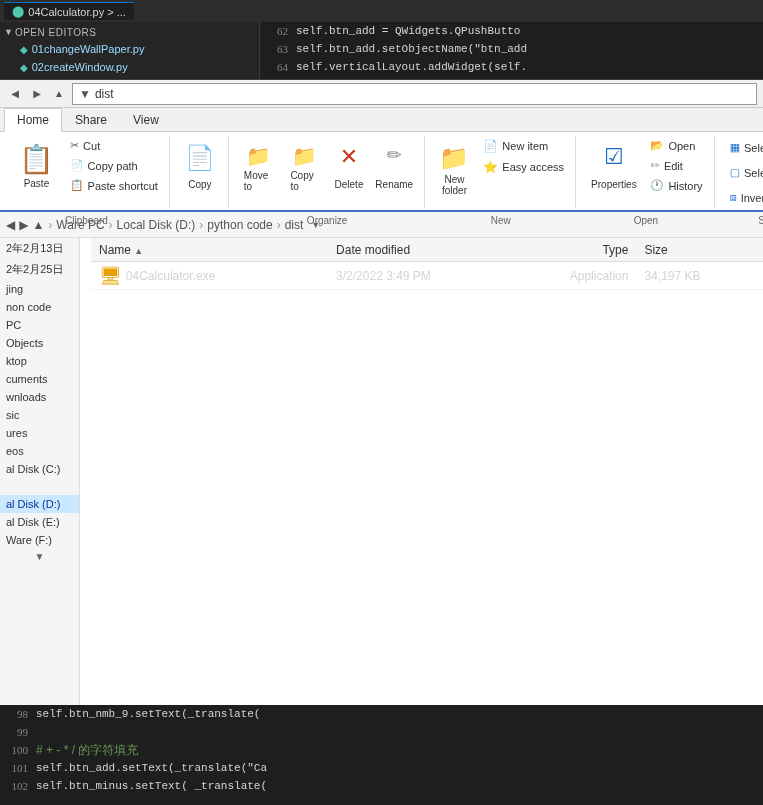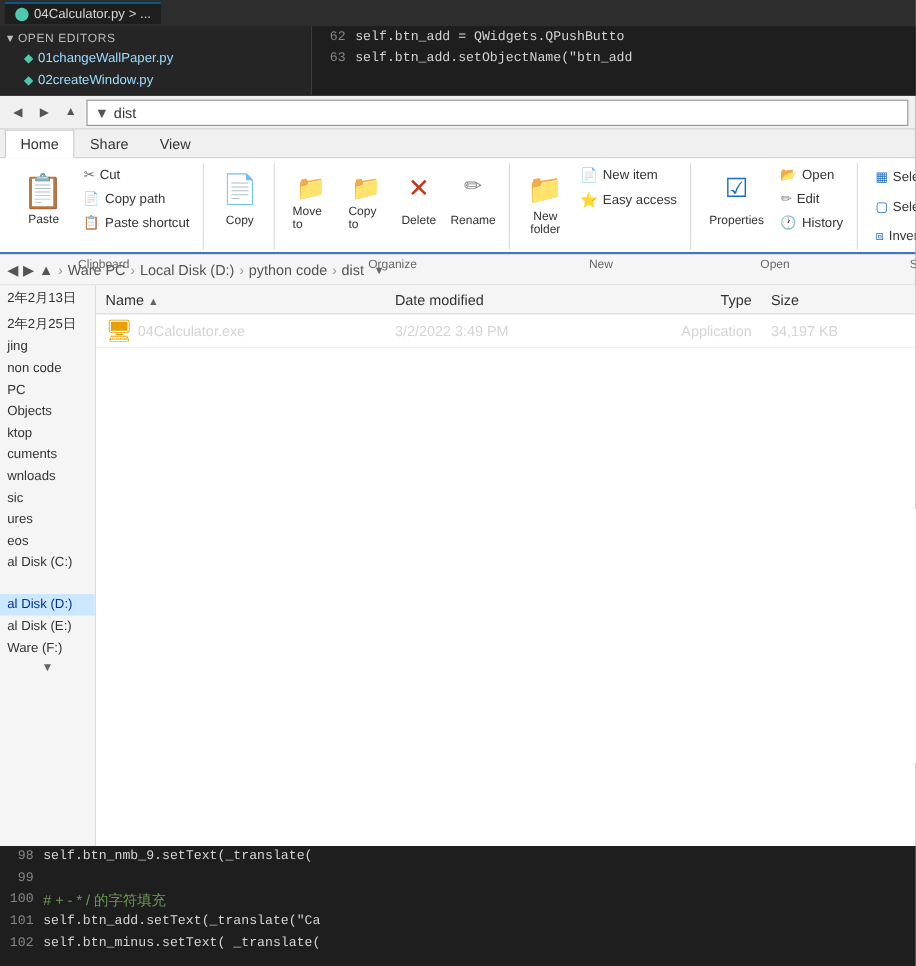--- a/index.html
+++ b/index.html
@@ -263,20 +263,21 @@
       color: #666;
       cursor: pointer;
       font-size: 10px;
     }
 
     
     .file-list {
       flex: 1;
       background: white;
       overflow-y: auto;
+      margin-left: 11px;
     }
     .file-list-header {
       display: flex;
       background: #f5f5f5;
       border-bottom: 1px solid #ddd;
       height: 24px;
       align-items: center;
       font-size: 12px;
       color: #333;
     }
@@ -306,21 +307,21 @@
       display: flex;
       height: 18px;
       align-items: center;
     }
     .line-num {
       width: 36px;
       text-align: right;
       padding-right: 8px;
       color: #858585;
       font-size: 11px;
-      font-family: Liberation Mono, monospace;
+      font-family: Liberation Serif, serif;
       flex-shrink: 0;
     }
     .line-code {
       font-size: 11px;
       font-family: Liberation Mono, monospace;
       color: #d4d4d4;
       white-space: nowrap;
     }
     .comment { color: #6a9955; }
 
@@ -362,20 +363,24 @@
 
     <div style="flex:1; background:#1e1e1e; overflow:hidden;">
       <div id="top-code-lines">
       <div class="code-line">
             <span class="line-num">62</span>
             <span class="line-code">self.btn_add = QWidgets.QPushButto</span>
           </div>
           <div class="code-line">
             <span class="line-num">63</span>
             <span class="line-code">self.btn_add.setObjectName("btn_add</span>
+          </div>
+          <div class="code-line">
+            <span class="line-num">64</span>
+            <span class="line-code">self.verticalLayout.addWidget(self.</span>
           </div>
         </div>
     </div>
   </div>
 </div>
 
 <div class="file-explorer">
 
   <div class="address-bar">
     <div class="address-nav-btn">◀</div>

